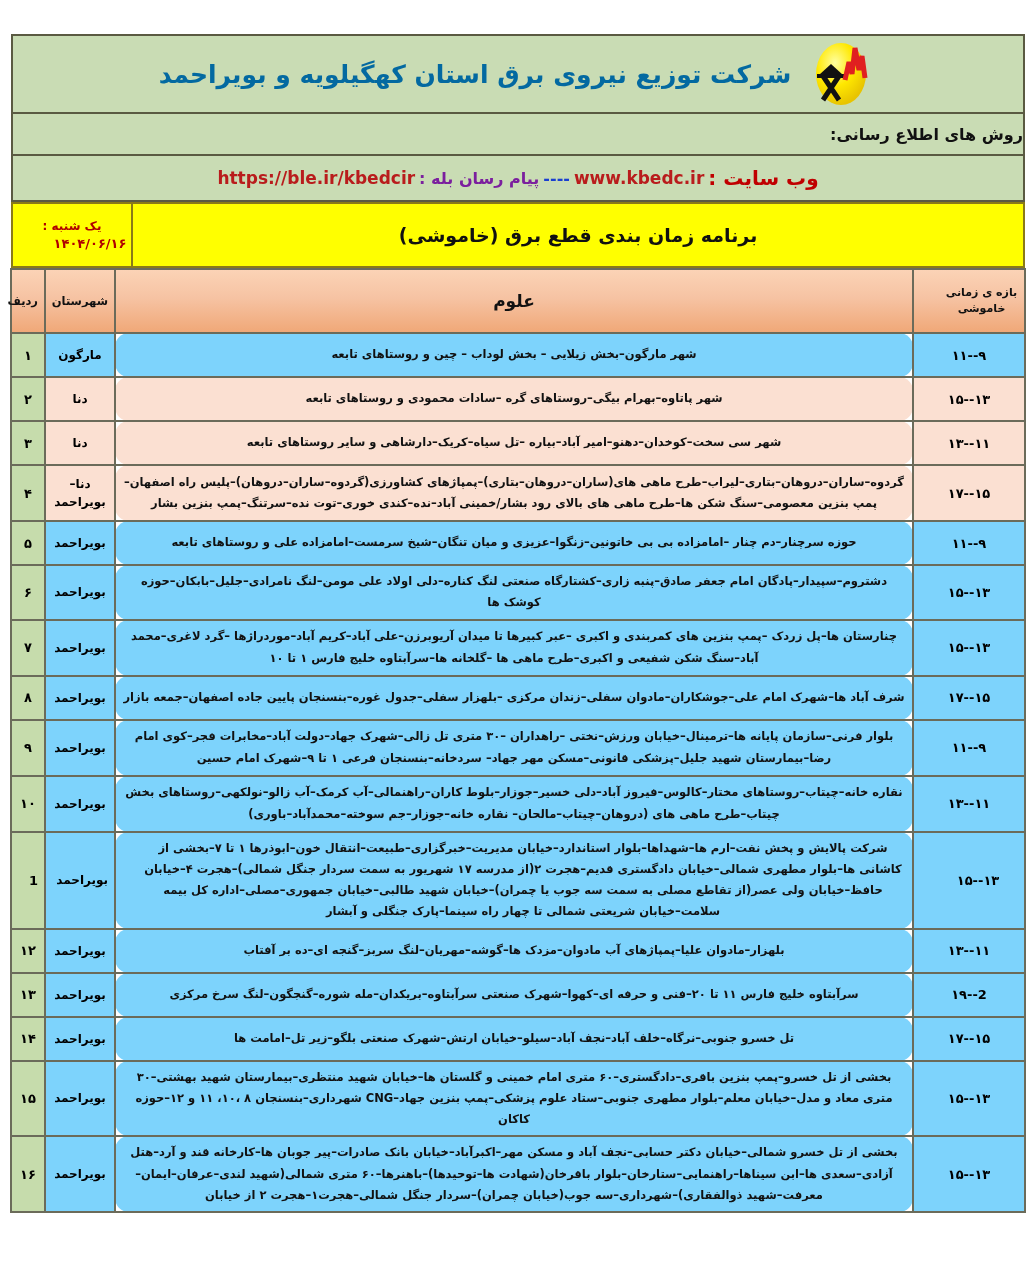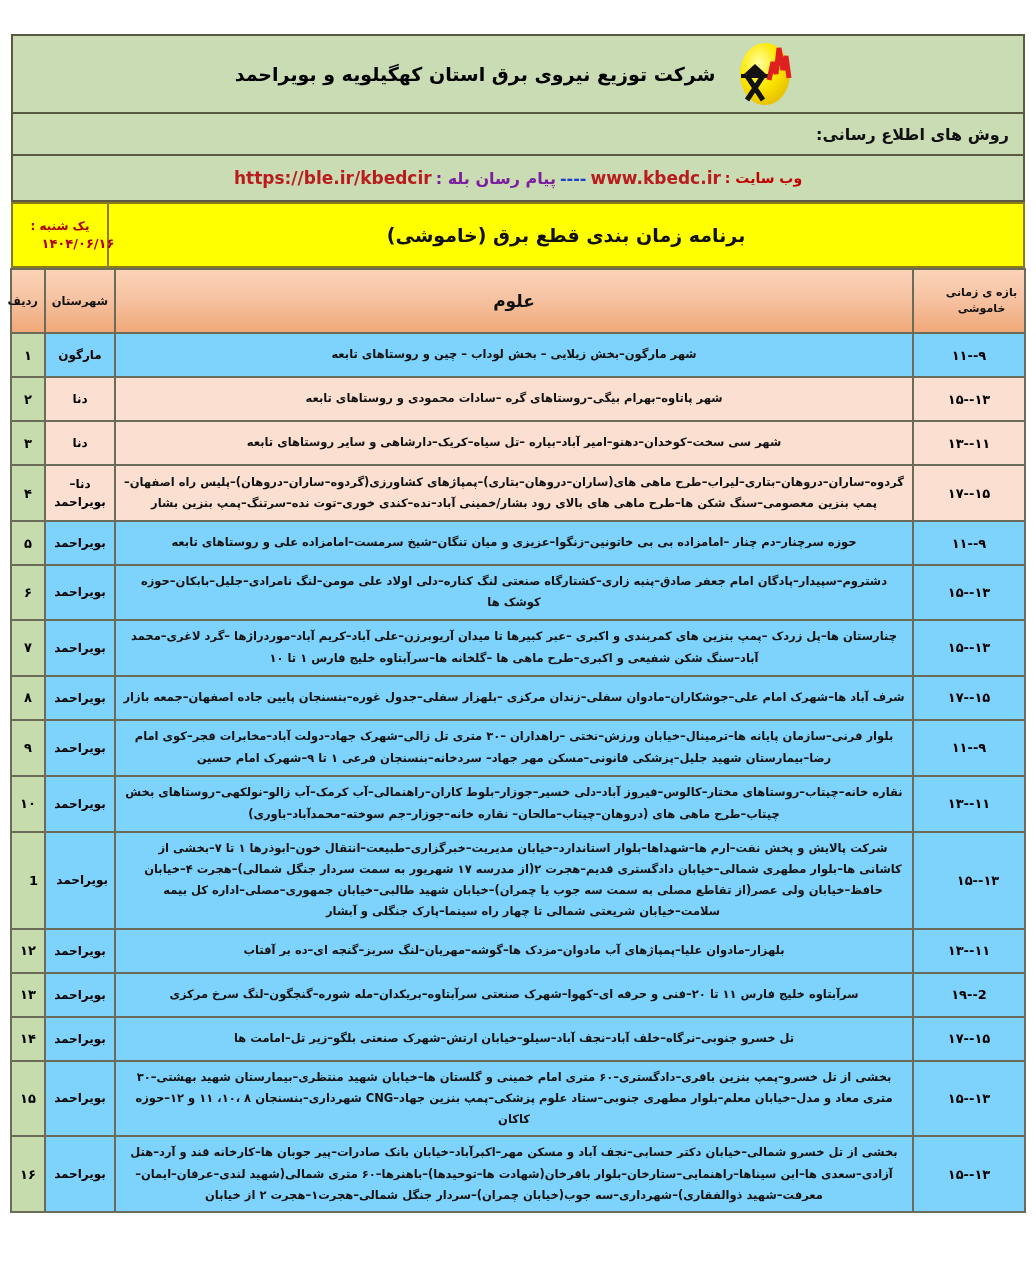--- a/index.html
+++ b/index.html
@@ -43,81 +43,80 @@
   .brand-inner {
     height: 76px;
     display: flex;
     align-items: center;
     justify-content: center;
     gap: 14px;
     padding-left: 40px;
     padding-right: 40px;
   }
   .brand-title {
-    font-size: 19px;
-    font-weight: bold;
-    color: #000000;
+    font-size: 25px;
+    font-weight: bold;
+    color: #0369a1;
     letter-spacing: 0;
     white-space: nowrap;
     direction: rtl;
   }
   .logo {
     width: 72px;
     height: 68px;
     flex: 0 0 72px;
     position: relative;
   }
 
   .inforow {
     height: 40px;
     background: #c9dcb4;
   }
   .inforow-inner {
     height: 40px;
     display: flex;
     align-items: center;
     justify-content: flex-start;
-    padding-right: 14px;
   }
   .info-label {
     font-size: 16px;
     font-weight: bold;
     color: #111;
     direction: rtl;
   }
 
   .linkrow { height: 44px; background: #c9dcb4; }
   .linkrow-inner {
     height: 44px;
     display: flex;
     align-items: center;
     justify-content: center;
     gap: 4px;
     direction: rtl;
     white-space: nowrap;
   }
-  .lnk-red { color: #c00000; font-weight: bold; font-size: 14px; }
+  .lnk-red { color: #c00000; font-weight: bold; font-size: 20px; }
   .lnk-blue { color: #b91c1c; font-weight: bold; font-size: 17px; direction: ltr; unicode-bidi: embed; }
   .lnk-purple { color: #7b1f9e; font-weight: bold; font-size: 16px; }
   .lnk-dash { color: #1a3fd0; font-weight: bold; font-size: 16px; }
 
   
   .yellow-table {
     width: 1014px;
     margin: 0 auto;
     border-collapse: collapse;
     table-layout: fixed;
   }
   .yellow-table td {
     border: 2px solid #8a7a18;
     background: #ffff00;
     padding: 0;
     height: 64px;
   }
-  .cell-date { width: 96px; text-align: center; }
+  .cell-date { width: 120px; text-align: center; }
   .date-wrap {
     display: flex;
     flex-direction: column;
     align-items: center;
     justify-content: center;
     gap: 3px;
     direction: rtl;
   }
   .date-l1 { font-size: 12px; font-weight: bold; color: #b00000; }
   .date-l2 { font-size: 13px; font-weight: bold; color: #b00000; margin-left: 36px; }
@@ -170,20 +169,21 @@
     font-size: 12px;
     font-weight: bold;
     line-height: 1.5;
   }
   td.c-manat {
     text-align: center;
     font-size: 11.5px;
     font-weight: bold;
     line-height: 1.85;
     color: #111;
+    border-radius: 14px;
   }
   td.c-bazeh {
     text-align: center;
     font-size: 13px;
     font-weight: bold;
     letter-spacing: 0.5px;
   }
 
   tr.band-white td:not(.c-radif) { background: #7dd3fc; }
   tr.band-peach td:not(.c-radif) { background: #fbe0d2; }

